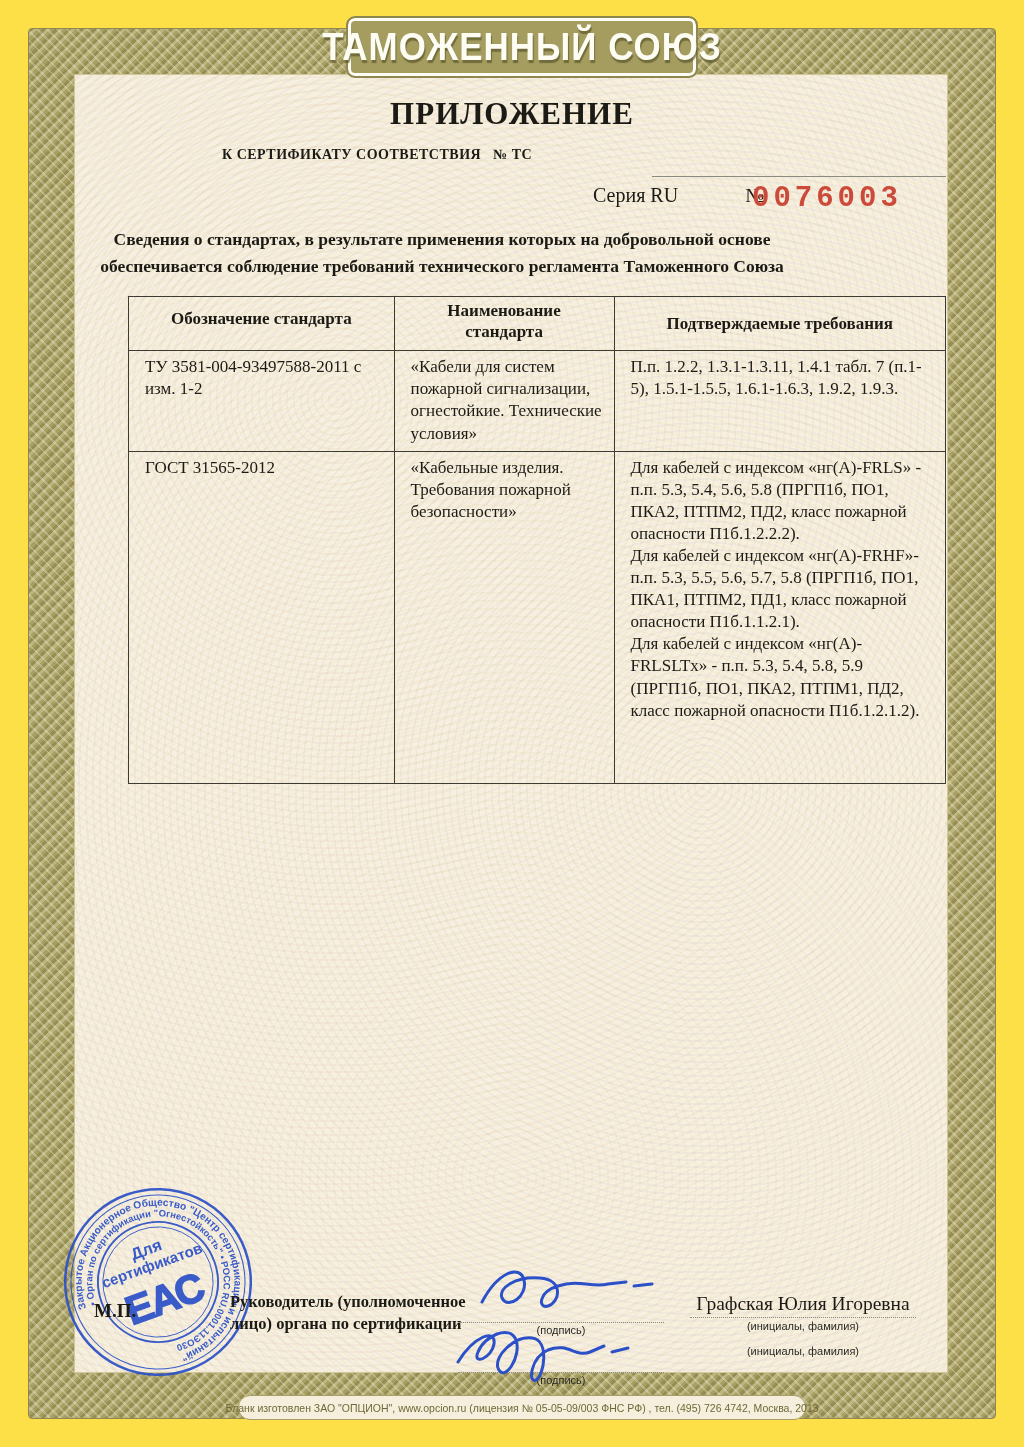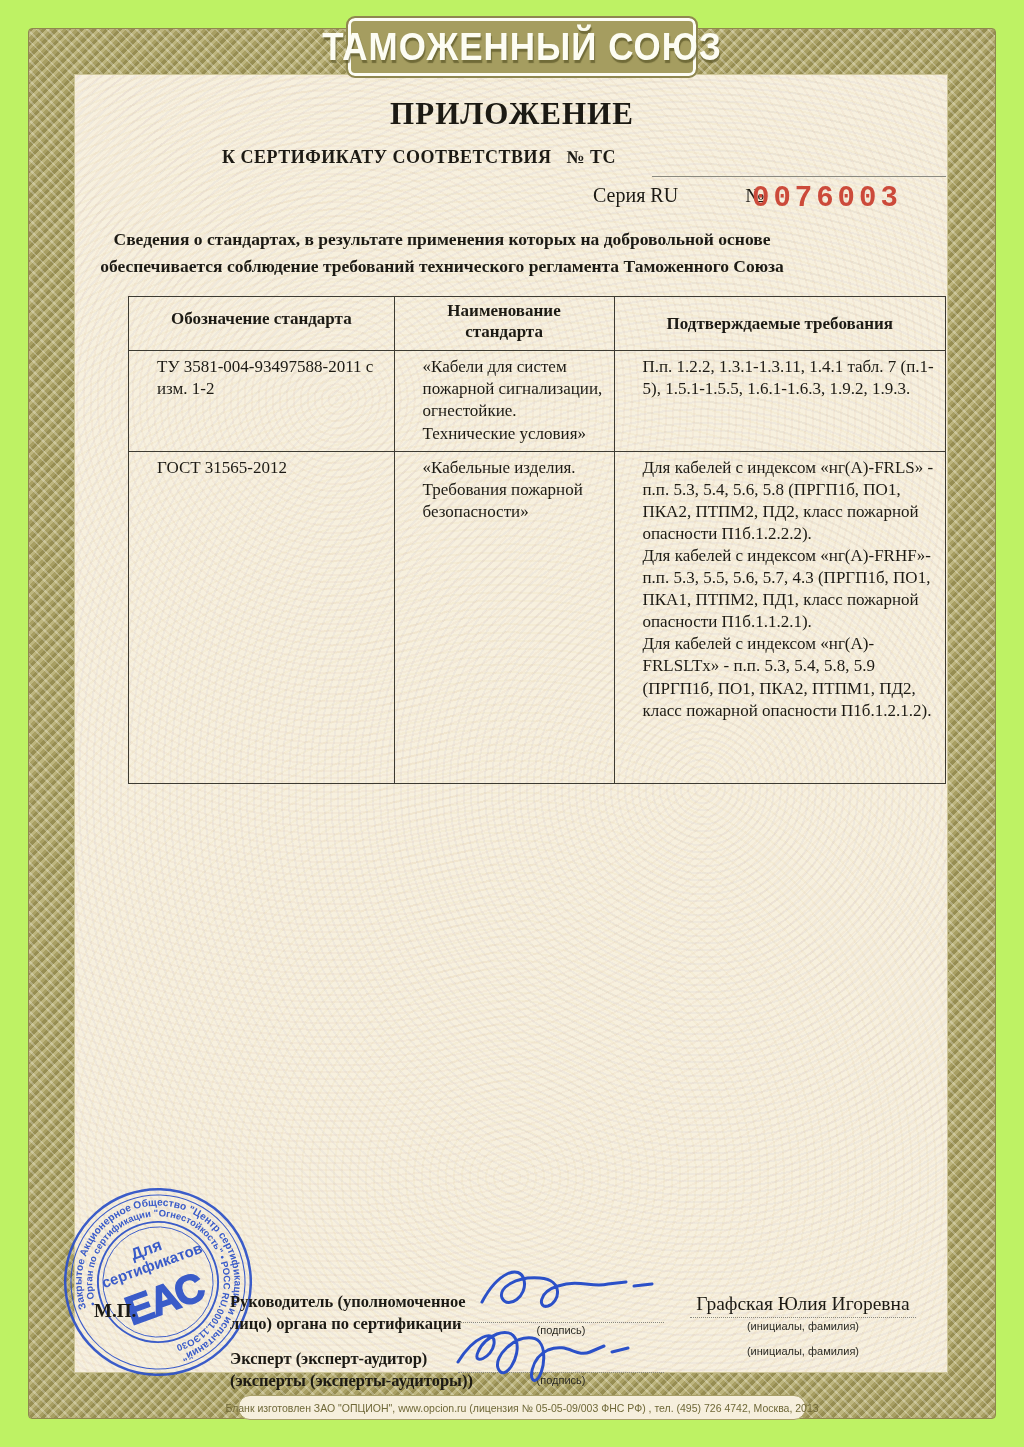--- a/index.html
+++ b/index.html
@@ -1,18 +1,18 @@
 <!DOCTYPE html>
 <html><head>
 <meta charset="utf-8">
 <style>
   html,body{margin:0;padding:0;}
   .page{
     position:relative;width:1024px;height:1447px;overflow:hidden;
-    background:#bef264;
+    background:#fde047;
     font-family:"Liberation Serif", serif;color:#1c1a14;
   }
   
   .border-band{
     position:absolute;left:28px;top:28px;right:28px;bottom:28px;
     background:
       repeating-linear-gradient(45deg, rgba(255,255,255,0.25) 0 2px, rgba(0,0,0,0) 2px 7px),
       repeating-linear-gradient(-45deg, #a89f63 0 3px, #bdb57e 3px 6px, #968d52 6px 9px);
     border:1px solid #8f8750;border-radius:4px;
   }
@@ -34,21 +34,21 @@
   }
   .banner span{
     font-family:"Liberation Sans", sans-serif;font-weight:bold;font-size:35px;
     color:#fdfdf3;letter-spacing:1px;text-shadow:1px 2px 1px rgba(90,85,40,0.7);
     transform:scaleY(1.12);white-space:nowrap;
   }
   .doc-title{
     position:absolute;top:96px;left:0;width:1024px;text-align:center;
     font-size:31px;font-weight:bold;letter-spacing:1px;
   }
-  .subtitle-row{position:absolute;top:147px;left:222px;font-size:18px;font-weight:bold;letter-spacing:0.5px;}
+  .subtitle-row{position:absolute;top:147px;left:222px;font-size:14px;font-weight:bold;letter-spacing:0.5px;}
   .cert-number{
     position:absolute;top:143px;left:656px;width:290px;text-align:center;
     font-size:20px;font-weight:bold;letter-spacing:0.5px;
   }
   .cert-underline{position:absolute;top:176px;left:652px;width:294px;height:1px;background:#8a8a80;}
   .series-row{position:absolute;top:184px;left:593px;font-size:20px;}
   .series-row .no-sign{margin-left:62px;}
   .serial{
     position:absolute;top:182px;left:752px;
     font-family:"Liberation Mono", monospace;font-weight:bold;font-size:29px;
@@ -60,21 +60,21 @@
   table.standards{
     position:absolute;left:128px;top:296px;width:818px;
     border-collapse:collapse;font-size:17px;
   }
   table.standards th, table.standards td{
     border:1.6px solid #3d3b32;vertical-align:top;
   }
   table.standards th{
     font-weight:bold;text-align:center;padding:3px 40px;line-height:1.25;font-size:17px;
   }
-  table.standards td{padding:5px 10px 6px 28px;line-height:1.3;font-family:Liberation Serif, serif;}
+  table.standards td{padding:5px 10px 6px 16px;line-height:1.3;font-family:Liberation Serif, serif;}
   td.req p{margin:0;}
   tr.row1 td{height:88px;}
   tr.row2 td{height:320px;}
   
   .stamp{position:absolute;left:42px;top:1166px;width:232px;height:232px;opacity:0.92;}
   .mp-label{position:absolute;left:94px;top:1300px;font-size:19px;font-weight:bold;z-index:5;}
   
   .sig-role{position:absolute;font-size:16.5px;font-weight:bold;line-height:1.35;width:252px;}
   .role-1{left:230px;top:1291px;}
   .role-2{left:230px;top:1348px;width:262px;}
@@ -148,21 +148,21 @@
         <td>«Кабели для систем пожарной сигнализации, огнестойкие. Технические условия»</td>
         <td class="req">
           <p>П.п. 1.2.2, 1.3.1-1.3.11, 1.4.1 табл. 7 (п.1-5), 1.5.1-1.5.5, 1.6.1-1.6.3, 1.9.2, 1.9.3.</p>
         </td>
       </tr>
       <tr class="row2">
         <td>ГОСТ 31565-2012</td>
         <td>«Кабельные изделия. Требования пожарной безопасности»</td>
         <td class="req">
           <p>Для кабелей с индексом «нг(А)-FRLS» - п.п. 5.3, 5.4, 5.6, 5.8 (ПРГП1б, ПО1, ПКА2, ПТПМ2, ПД2, класс пожарной опасности П1б.1.2.2.2).</p>
-          <p>Для кабелей с индексом «нг(А)-FRHF»- п.п. 5.3, 5.5, 5.6, 5.7, 4.3 (ПРГП1б, ПО1, ПКА1, ПТПМ2, ПД1, класс пожарной опасности П1б.1.1.2.1).</p>
+          <p>Для кабелей с индексом «нг(А)-FRHF»- п.п. 5.3, 5.5, 5.6, 5.7, 5.8 (ПРГП1б, ПО1, ПКА1, ПТПМ2, ПД1, класс пожарной опасности П1б.1.1.2.1).</p>
           <p>Для кабелей с индексом «нг(А)-FRLSLTx» - п.п. 5.3, 5.4, 5.8, 5.9 (ПРГП1б, ПО1, ПКА2, ПТПМ1, ПД2, класс пожарной опасности П1б.1.2.1.2).</p>
         </td>
       </tr>
     </tbody>
   </table>
 
   <svg class="stamp" viewBox="-120 -120 240 240" style="overflow:visible;">
     <g transform="rotate(-20)" fill="none" stroke="#2b50c8">
       <circle r="96" stroke-width="2.6"></circle>
       <circle r="90" stroke-width="1.1"></circle>
@@ -188,21 +188,20 @@
 
   <div class="sig-role role-1">Руководитель (уполномоченное лицо) органа по сертификации</div>
   <div class="sig-line line-1">
     <span class="sig-caption" style="margin-top:24px;">(подпись)</span>
   </div>
   <div class="name-block name-1">
     <span class="sig-name">Графская Юлия Игоревна</span>
     <span class="sig-caption">(инициалы, фамилия)</span>
   </div>
 
-  <div class="sig-role role-2">Эксперт (эксперт-аудитор) (эксперты (эксперты-аудиторы))</div>
   <div class="sig-line line-2">
     <span class="sig-caption" style="margin-top:24px;">(подпись)</span>
   </div>
   <div class="name-block name-2">
     <span class="sig-caption">(инициалы, фамилия)</span>
   </div>
 
   <svg class="scribble scr-1" width="190" height="64" viewBox="0 0 190 64">
     <path d="M14,44 C30,14 52,6 56,22 C60,38 40,52 34,40 C30,30 48,18 72,20 C96,22 92,44 80,48 C70,51 70,34 90,28 C112,21 124,30 140,26 L158,24 M166,28 L184,26" fill="none" stroke="#2b50c8" stroke-width="3" stroke-linecap="round"></path>
   </svg>

